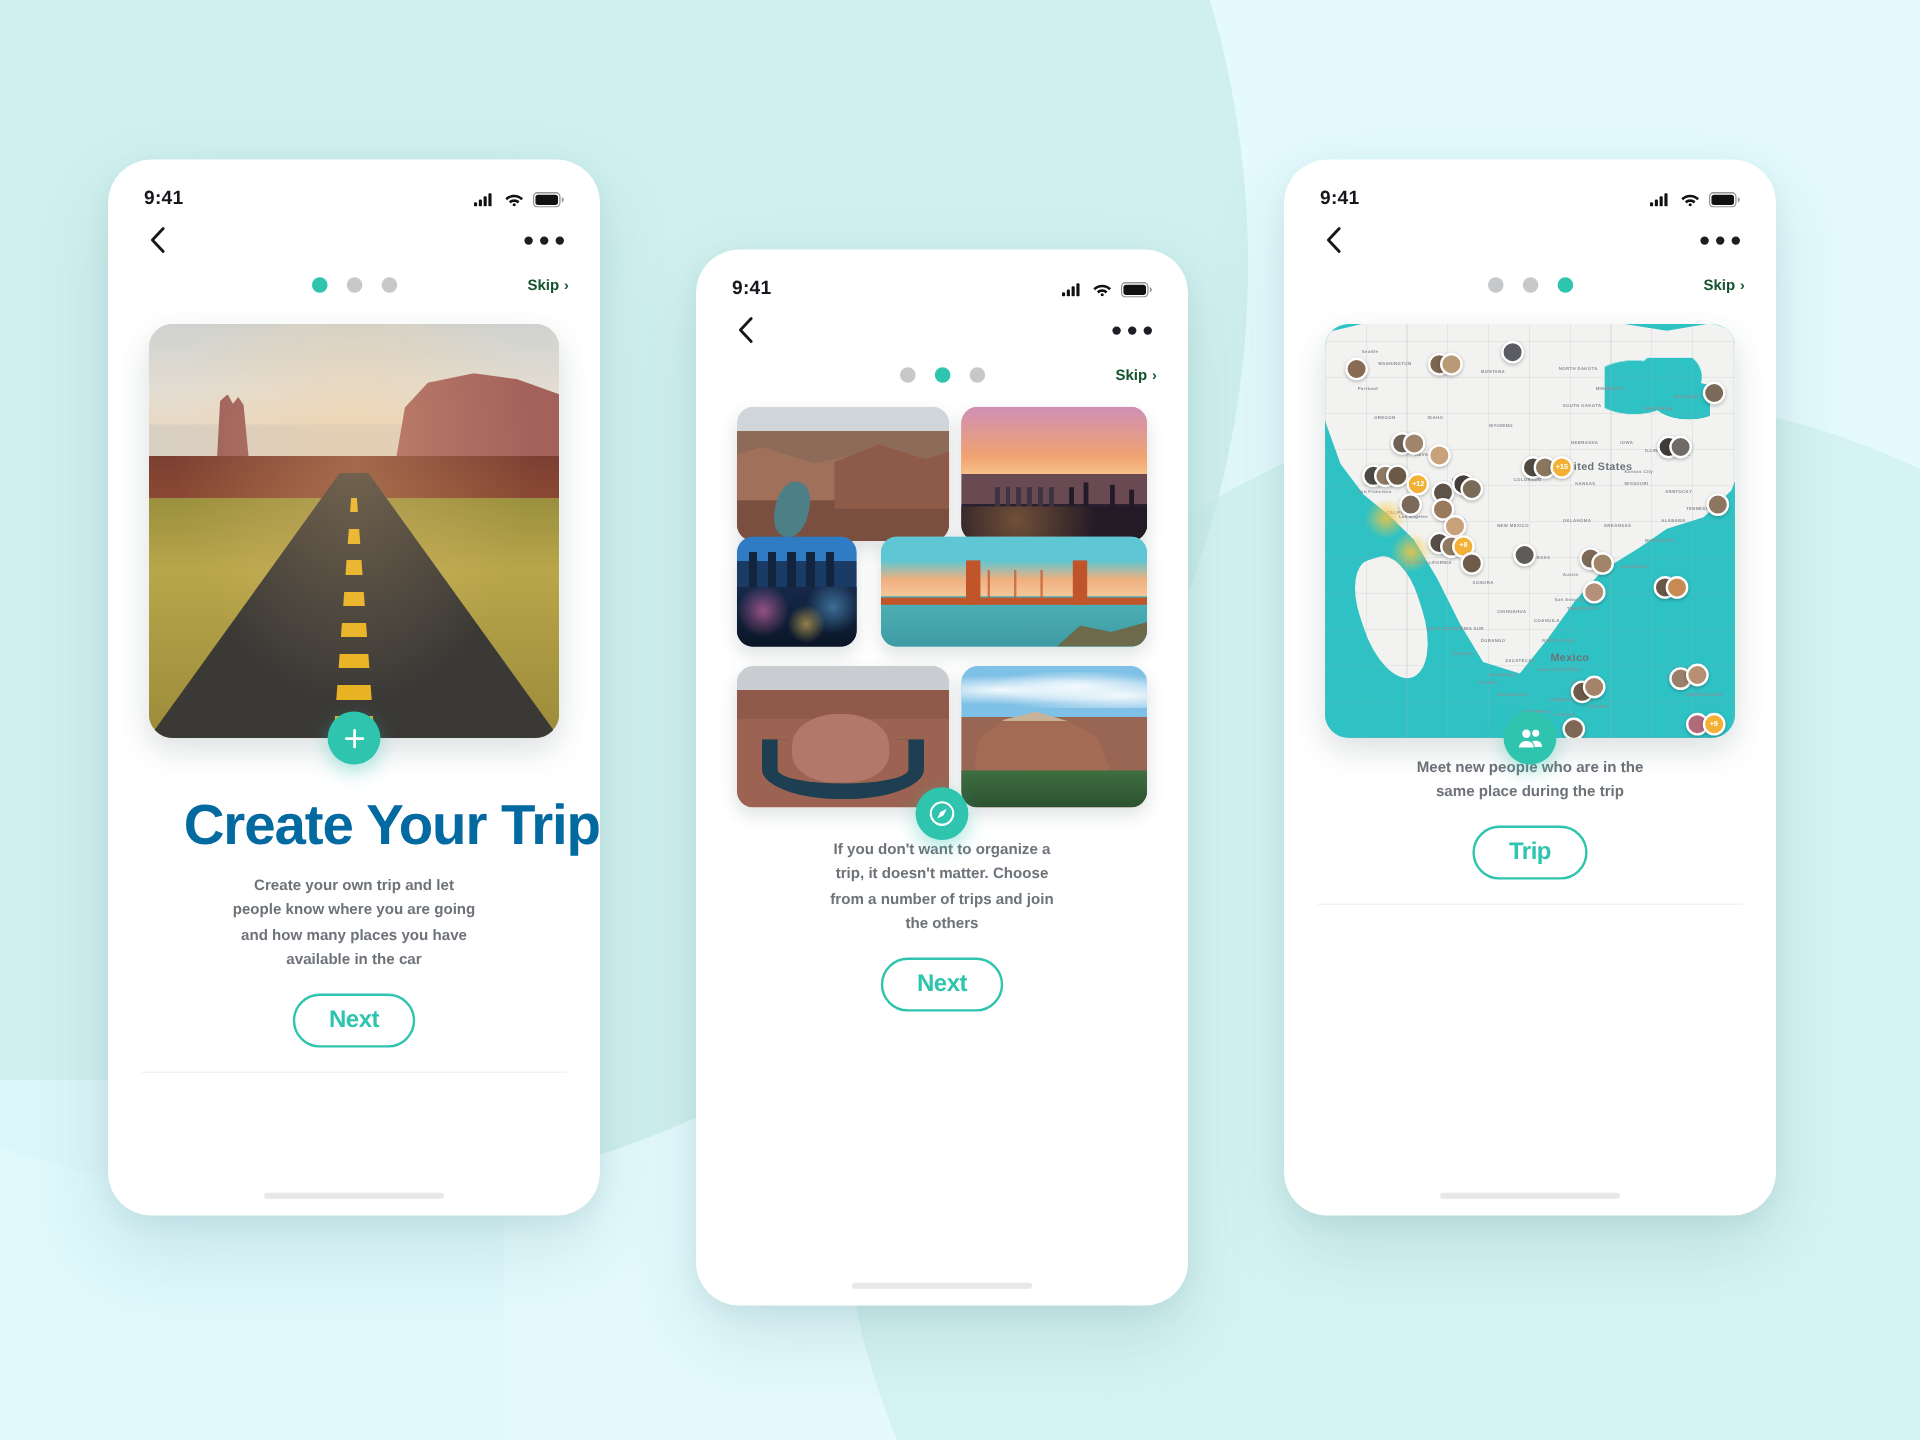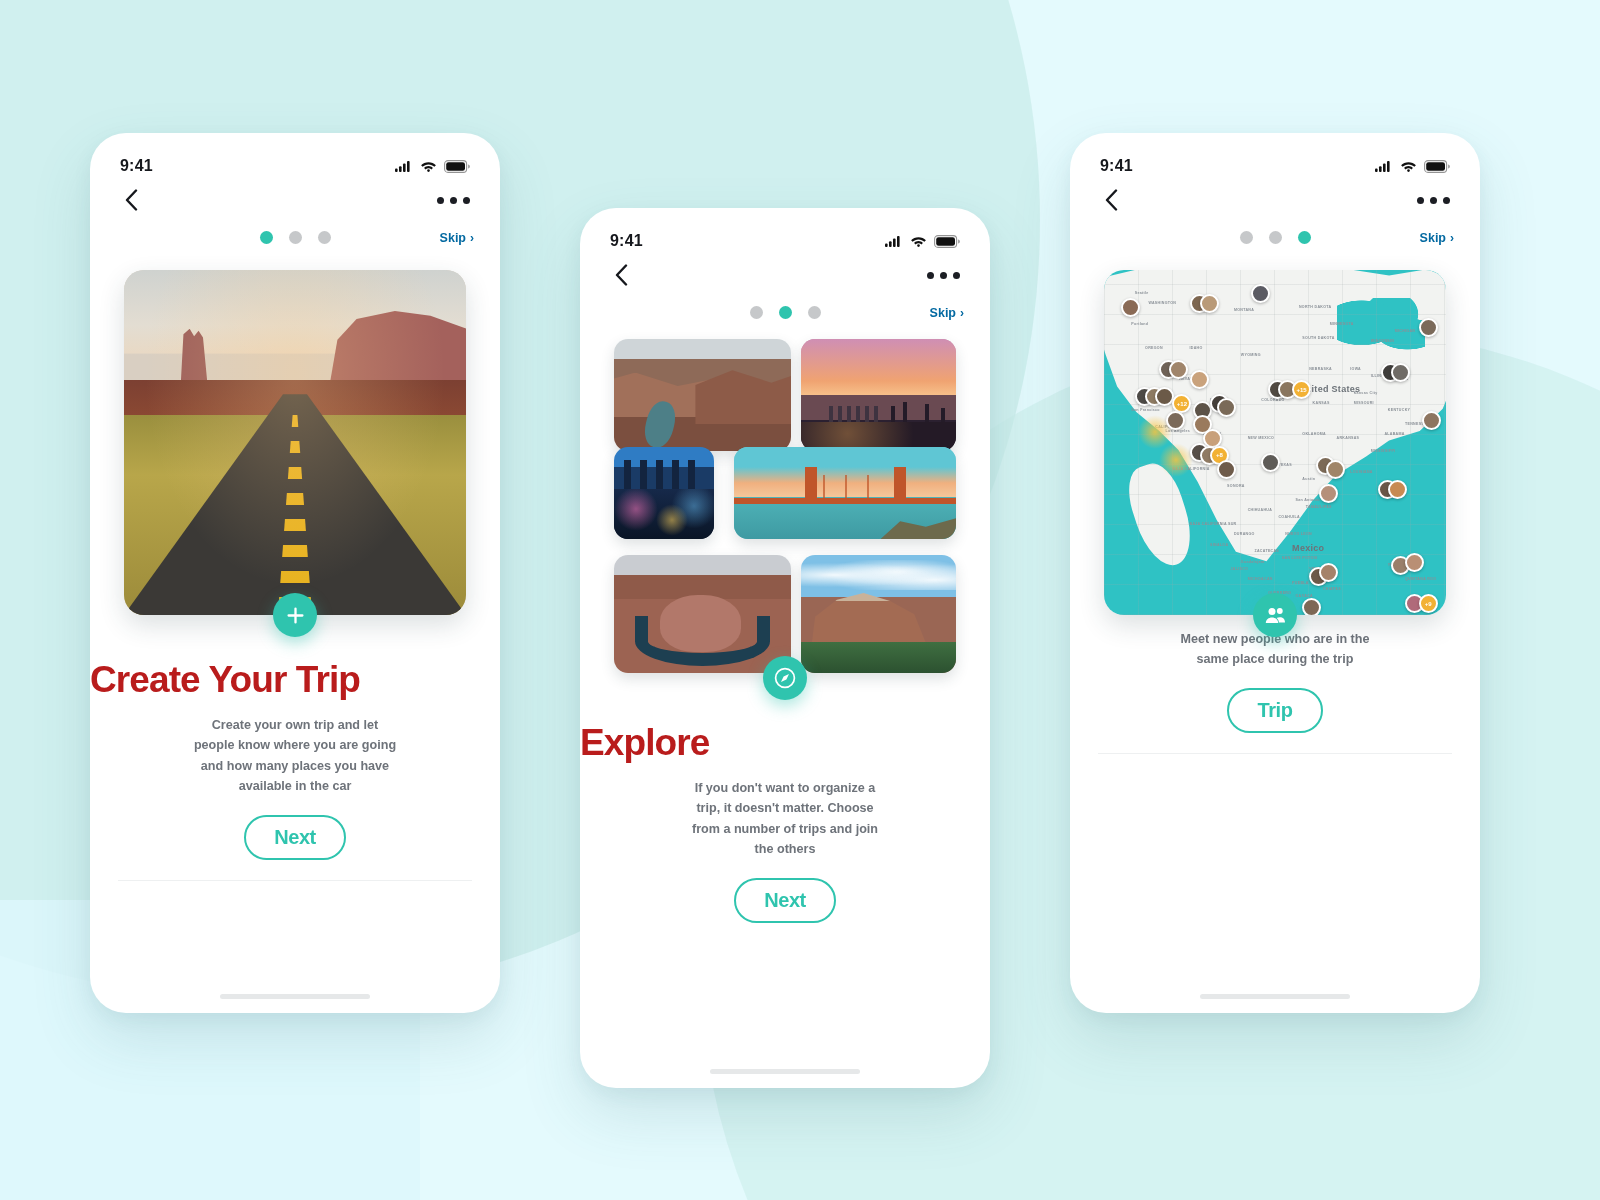--- a/index.html
+++ b/index.html
@@ -69,41 +69,41 @@
   
   .pagerrow{
     position:relative; display:flex; justify-content:center; align-items:center;
     margin-top:18px; padding:0 30px;
   }
   .dots{ display:flex; gap:16px; }
   .dots span{ width:13px; height:13px; border-radius:50%; background:#c6c8ca; display:block; }
   .dots span.on{ background:#2fc4ae; }
   .skip{
     position:absolute; right:26px; top:50%; transform:translateY(-50%);
-    font-size:12.5px; font-weight:600; color:#0369a1; display:flex; align-items:center; gap:4px;
+    font-size:12.5px; font-weight:600; color:#14532d; display:flex; align-items:center; gap:4px;
     cursor:pointer;
   }
   .skip .chev{ font-size:12px; }
 
   
   .media{ position:relative; margin:26px 34px 0 34px; }
   .heroimg{
     width:100%; height:345px; border-radius:20px; overflow:hidden;
     box-shadow:0 10px 26px rgba(40,60,70,.16);
   }
   .fab{
     position:absolute; left:50%; bottom:-22px; transform:translateX(-50%);
     width:44px; height:44px; border-radius:50%;
     background:#2fc4ae; display:flex; align-items:center; justify-content:center;
     box-shadow:0 6px 16px rgba(47,196,174,.4); cursor:pointer; z-index:4;
   }
 
   
   .headline{
-    text-align:left; font-weight:800; font-size:37px; color:#b91c1c;
+    text-align:right; font-weight:800; font-size:47px; color:#0369a1;
     letter-spacing:-.9px; margin-top:44px;
   }
   .body-copy{
     text-align:center; font-size:12.6px; line-height:1.62; color:#6e737a;
     font-weight:600; margin:14px auto 0 auto; max-width:235px; white-space:pre-line;
   }
   .cta-wrap{ display:flex; justify-content:center; margin-top:18px; }
   .cta{
     border:2px solid #2fc4ae; color:#2fc4ae; background:#fff;
     border-radius:30px; padding:9px 28px; font-size:20px; font-weight:800;
@@ -431,21 +431,20 @@
       </div>
     </div>
     <div class="fab" style="bottom:-16px;">
       <svg width="22" height="22" viewBox="0 0 22 22">
           <circle cx="11" cy="11" r="9.4" fill="none" stroke="#fff" stroke-width="1.7"></circle>
           <path d="M15 7 9.6 9.6 7 15l5.4-2.6z" fill="#fff"></path>
         </svg>
     </div>
   </div>
 
-  <div class="headline" style="margin-top:38px;">Explore</div>
   <div class="body-copy">If you don't want to organize a
 trip, it doesn't matter. Choose
 from a number of trips and join
 the others</div>
   <div class="cta-wrap">
     <div class="cta">Next</div>
   </div>
   <div class="home-ind"></div>
 </div>
 

